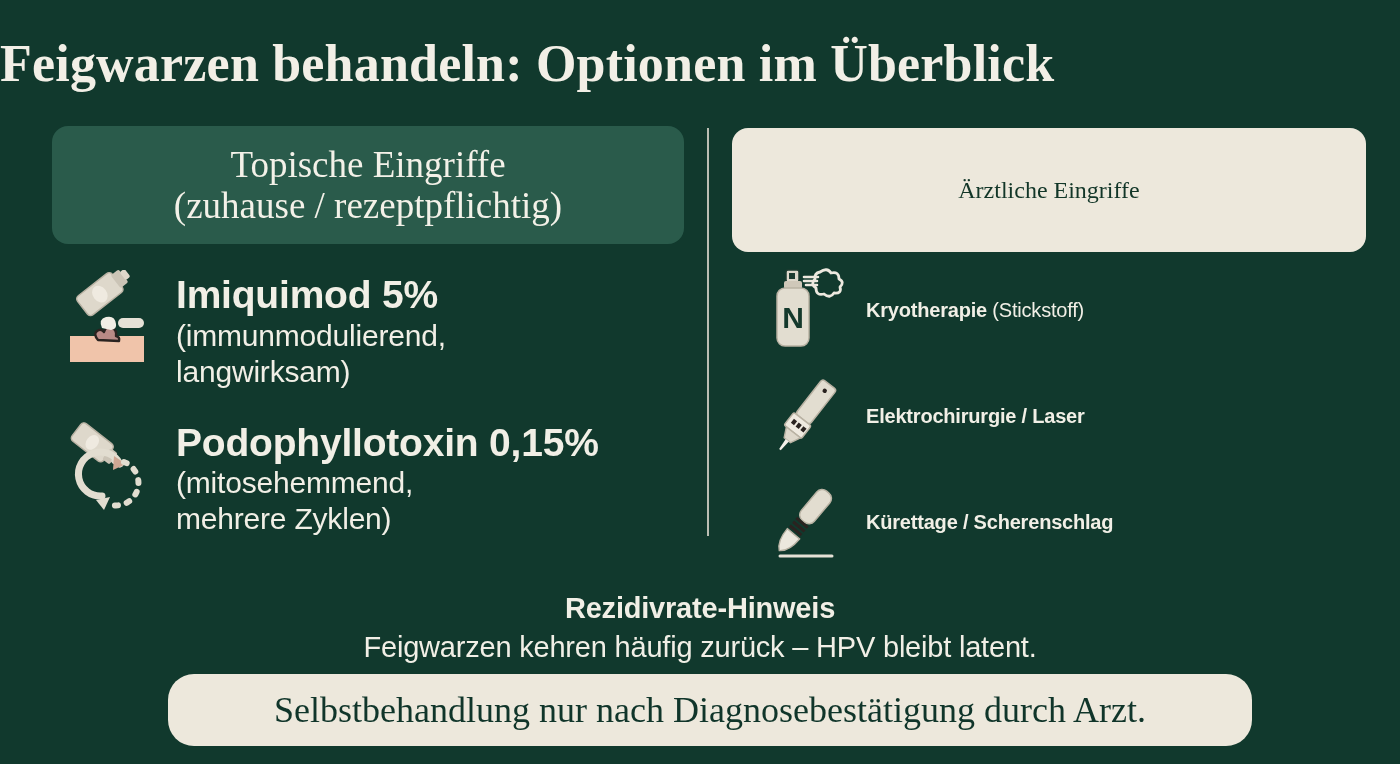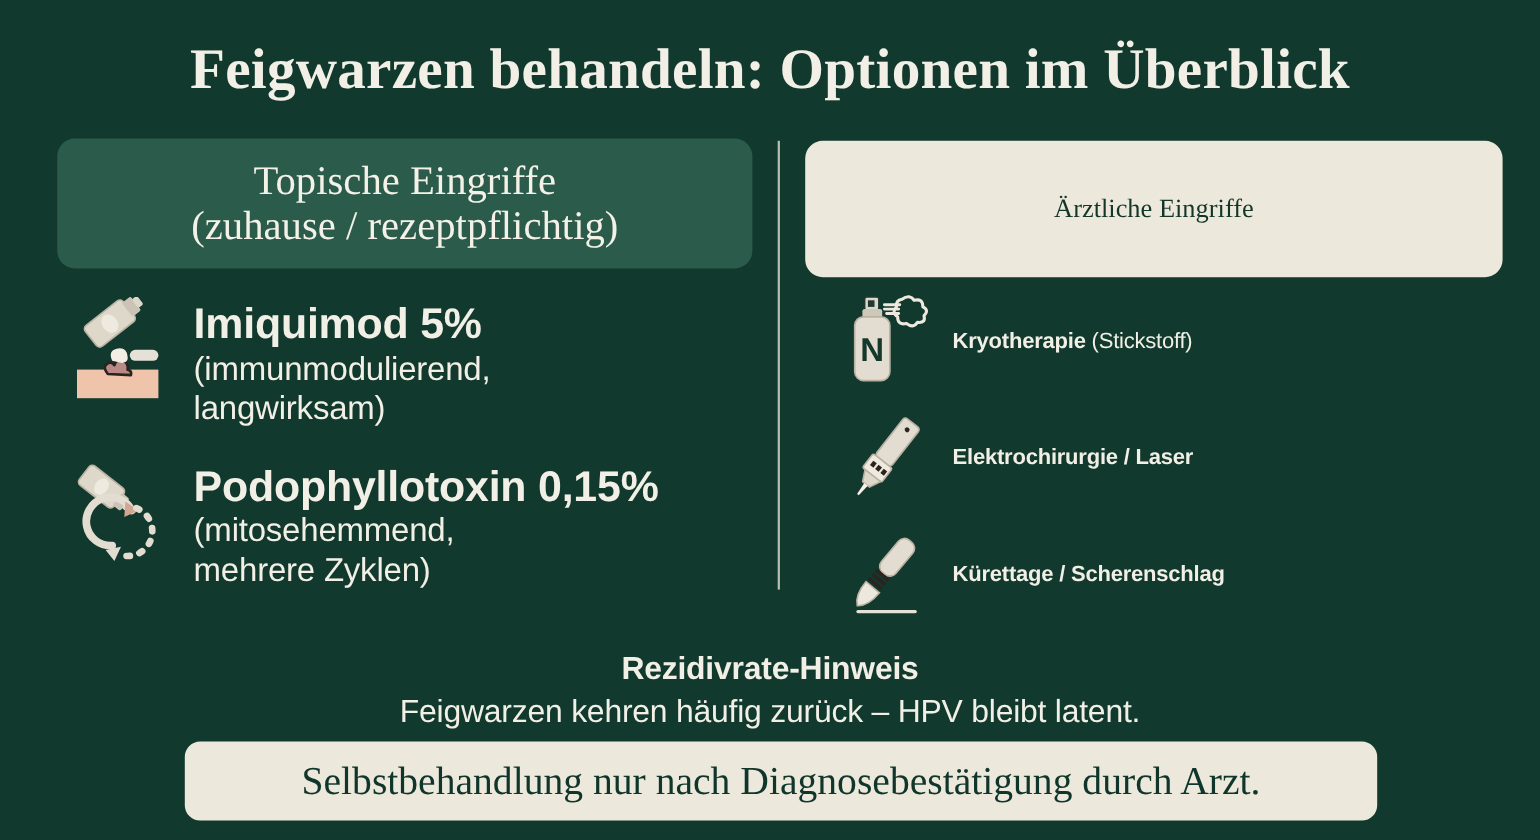--- a/index.html
+++ b/index.html
@@ -15,21 +15,21 @@
     overflow: hidden;
     font-family: "Liberation Sans", sans-serif;
   }
 
   
   #title {
     position: absolute;
     left: 0;
     top: 34px;
     width: 1400px;
-    text-align: center;
+    text-align: left;
     font-family: "Liberation Serif", serif;
     font-size: 52px;
     font-weight: 700;
     color: #f2efe6;
     letter-spacing: 0.2px;
     white-space: nowrap;
   }
 
   
   .hdr-card {
@@ -158,21 +158,21 @@
   }
 
   
   #footer {
     position: absolute;
     left: 168px;
     top: 674px;
     width: 1084px;
     height: 72px;
     background: #ede8dc;
-    border-radius: 14px;
+    border-radius: 26px;
     display: flex;
     align-items: center;
     justify-content: center;
     font-family: "Liberation Serif", serif;
     font-size: 36px;
     color: #10352a;
     white-space: nowrap;
   }
 </style>
 </head>

